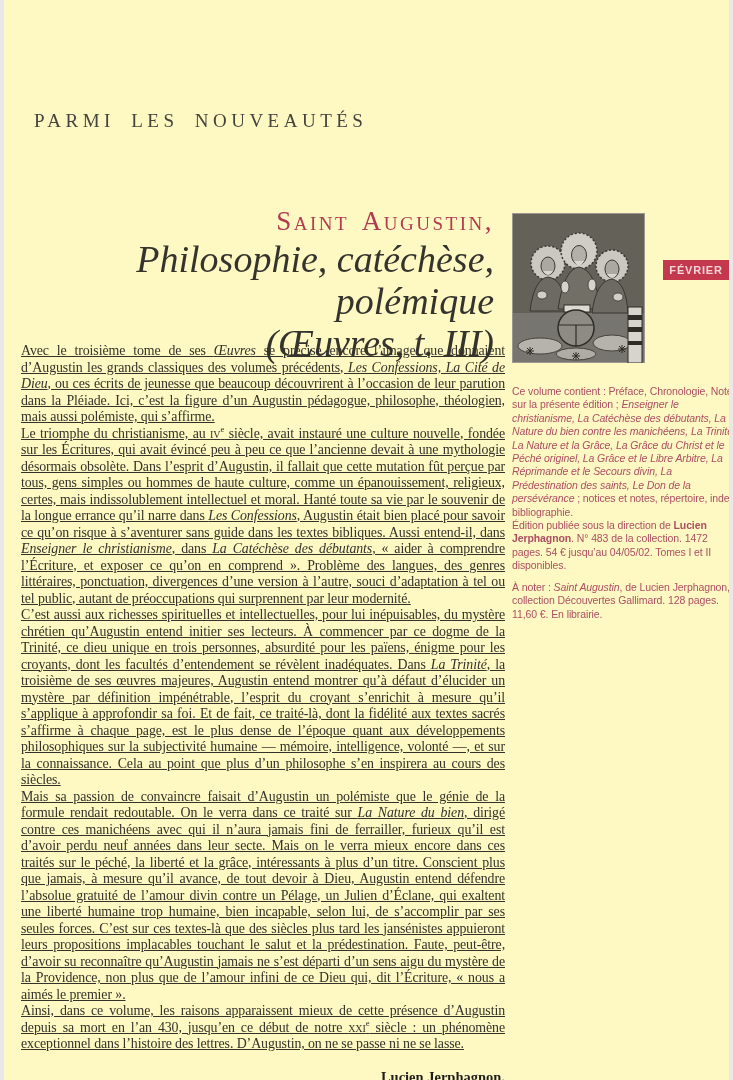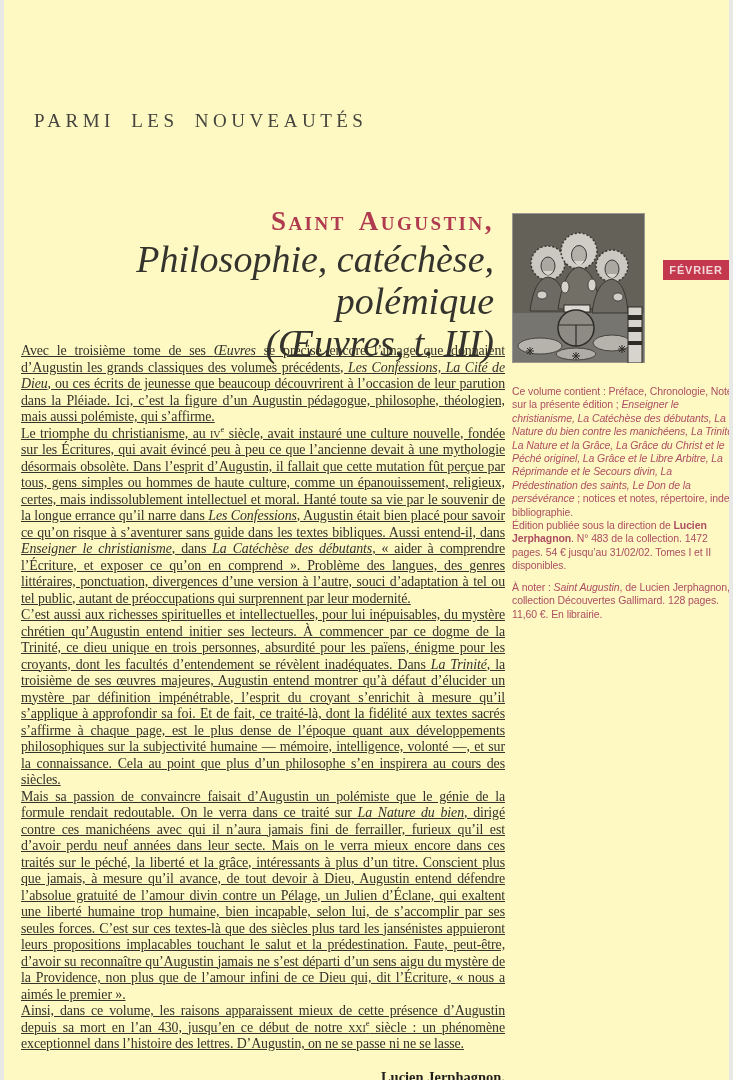--- a/index.html
+++ b/index.html
@@ -21,21 +21,20 @@
   
   .title-block{
     position:absolute;left:17px;top:204px;width:473px;
     text-align:right;line-height:1;
   }
   .title-name{
     font-variant:small-caps;
     font-size:27px;letter-spacing:2.5px;word-spacing:5px;
     color:var(--accent-red,#b03a50);
     line-height:34px;
-    font-weight:bold;
   }
   .title-sub{
     font-style:italic;
     font-size:38px;color:#35332e;
     line-height:42px;
   }
   
   .month-badge{
     position:absolute;right:0;top:212px;width:66px;height:20px;
     background:var(--badge-bg,#c4384e);
@@ -134,21 +133,21 @@
 
       <rect x="116" y="94" width="14" height="56" fill="#d6d4cc" stroke="#2e2c27" stroke-width="1"></rect>
       <rect x="116" y="102" width="14" height="5" fill="#2e2c27"></rect>
       <rect x="116" y="114" width="14" height="5" fill="#2e2c27"></rect>
       <rect x="116" y="128" width="14" height="4" fill="#2e2c27"></rect>
     </svg>
   </div>
 
   <div class="sidebar">
     <p><span>Ce volume contient : Préface, Chronologie, Note sur la présente édition ; </span><span class="rt-i">Enseigner le christianisme, La Catéchèse des débutants, La Nature du bien contre les manichéens, La Trinité, La Nature et la Grâce, La Grâce du Christ et le Péché originel, La Grâce et le Libre Arbitre, La Réprimande et le Secours divin, La Prédestination des saints, Le Don de la persévérance</span><span> ; notices et notes, répertoire, index, bibliographie.</span></p>
-    <p><span>Édition publiée sous la direction de </span><span class="rt-b">Lucien Jerphagnon</span><span>. N° 483 de la collection. 1472 pages. 54 € jusqu’au 31/02/02. Tomes I et II disponibles.</span></p>
+    <p><span>Édition publiée sous la direction de </span><span class="rt-b">Lucien Jerphagnon</span><span>. N° 483 de la collection. 1472 pages. 54 € jusqu’au 04/05/02. Tomes I et II disponibles.</span></p>
     <p class="gap-above"><span>À noter : </span><span class="rt-i">Saint Augustin</span><span>, de Lucien Jerphagnon, collection Découvertes Gallimard. 128 pages. 11,60 €. En librairie.</span></p>
   </div>
 
   <div class="article">
     <p><span>Avec le troisième tome de ses </span><span class="rt-i">Œuvres</span><span> se précise encore l’image que donnaient d’Augustin les grands classiques des volumes précédents, </span><span class="rt-i">Les Confessions, La Cité de Dieu</span><span>, ou ces écrits de jeunesse que beaucoup découvrirent à l’occasion de leur parution dans la Pléiade. Ici, c’est la figure d’un Augustin pédagogue, philosophe, théologien, mais aussi polémiste, qui s’affirme.</span></p>
     <p><span>Le triomphe du christianisme, au </span><span class="rt-sc">iv</span><span class="rt-sup">e</span><span> siècle, avait instauré une culture nouvelle, fondée sur les Écritures, qui avait évincé peu à peu ce que l’ancienne devait à une mythologie désormais obsolète. Dans l’esprit d’Augustin, il fallait que cette mutation fût perçue par tous, gens simples ou hommes de haute culture, comme un épanouissement, religieux, certes, mais indissolublement intellectuel et moral. Hanté toute sa vie par le souvenir de la longue errance qu’il narre dans </span><span class="rt-i">Les Confessions</span><span>, Augustin était bien placé pour savoir ce qu’on risque à s’aventurer sans guide dans les textes bibliques. Aussi entend-il, dans </span><span class="rt-i">Enseigner le christianisme</span><span>, dans </span><span class="rt-i">La Catéchèse des débutants</span><span>, « aider à comprendre l’Écriture, et exposer ce qu’on en comprend ». Problème des langues, des genres littéraires, ponctuation, divergences d’une version à l’autre, souci d’adaptation à tel ou tel public, autant de préoccupations qui surprennent par leur modernité.</span></p>
     <p><span>C’est aussi aux richesses spirituelles et intellectuelles, pour lui inépuisables, du mystère chrétien qu’Augustin entend initier ses lecteurs. À commencer par ce dogme de la Trinité, ce dieu unique en trois personnes, absurdité pour les païens, énigme pour les croyants, dont les facultés d’entendement se révèlent inadéquates. Dans </span><span class="rt-i">La Trinité</span><span>, la troisième de ses œuvres majeures, Augustin entend montrer qu’à défaut d’élucider un mystère par définition impénétrable, l’esprit du croyant s’enrichit à mesure qu’il s’applique à approfondir sa foi. Et de fait, ce traité-là, dont la fidélité aux textes sacrés s’affirme à chaque page, est le plus dense de l’époque quant aux développements philosophiques sur la subjectivité humaine — mémoire, intelligence, volonté —, et sur la connaissance. Cela au point que plus d’un philosophe s’en inspirera au cours des siècles.</span></p>
     <p><span>Mais sa passion de convaincre faisait d’Augustin un polémiste que le génie de la formule rendait redoutable. On le verra dans ce traité sur </span><span class="rt-i">La Nature du bien</span><span>, dirigé contre ces manichéens avec qui il n’aura jamais fini de ferrailler, furieux qu’il est d’avoir perdu neuf années dans leur secte. Mais on le verra mieux encore dans ces traités sur le péché, la liberté et la grâce, intéressants à plus d’un titre. Conscient plus que jamais, à mesure qu’il avance, de tout devoir à Dieu, Augustin entend défendre l’absolue gratuité de l’amour divin contre un Pélage, un Julien d’Éclane, qui exaltent une liberté humaine trop humaine, bien incapable, selon lui, de s’accomplir par ses seules forces. C’est sur ces textes-là que des siècles plus tard les jansénistes appuieront leurs propositions implacables touchant le salut et la prédestination. Faute, peut-être, d’avoir su reconnaître qu’Augustin jamais ne s’est départi d’un sens aigu du mystère de la Providence, non plus que de l’amour infini de ce Dieu qui, dit l’Écriture, « nous a aimés le premier ».</span></p>
     <p><span>Ainsi, dans ce volume, les raisons apparaissent mieux de cette présence d’Augustin depuis sa mort en l’an 430, jusqu’en ce début de notre </span><span class="rt-sc">xxi</span><span class="rt-sup">e</span><span> siècle : un phénomène exceptionnel dans l’histoire des lettres. D’Augustin, on ne se passe ni ne se lasse.</span></p>
     <div class="signature">Lucien Jerphagnon.</div>

